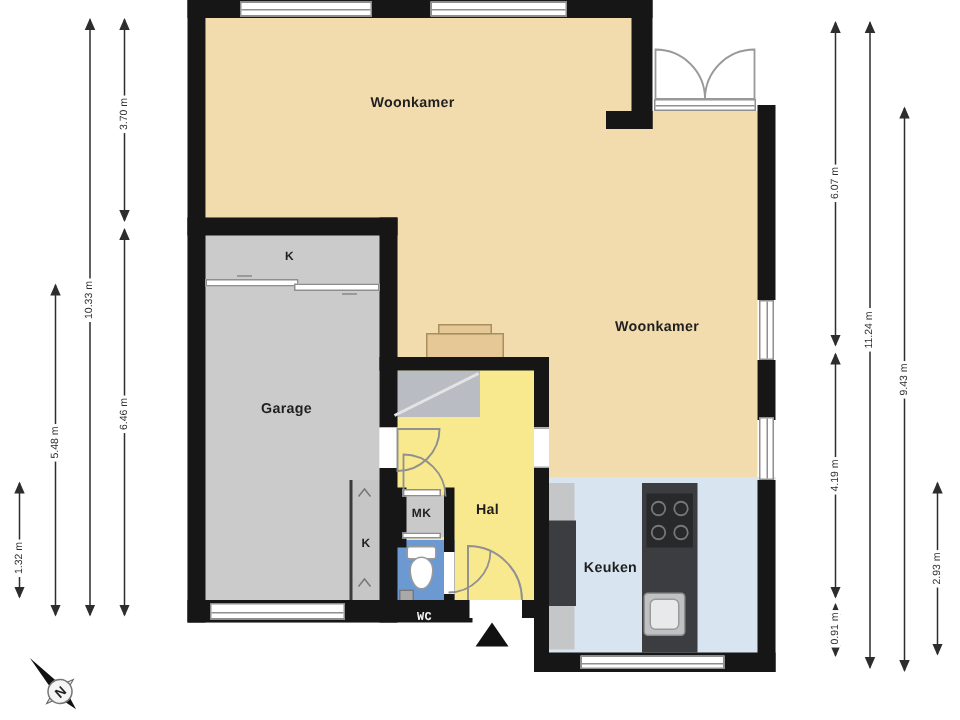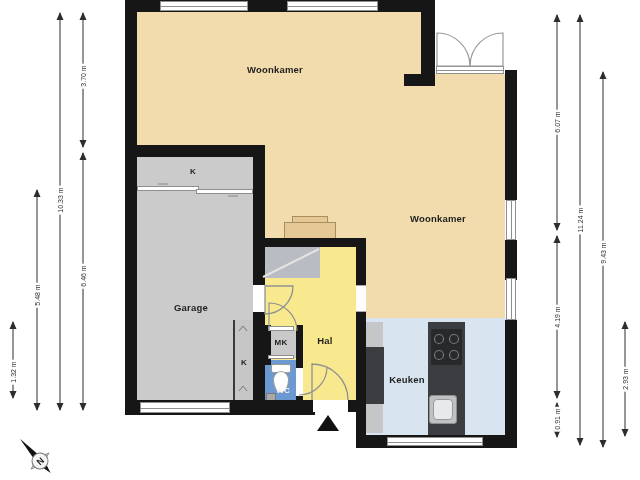--- a/index.html
+++ b/index.html
@@ -140,25 +140,25 @@
       <polygon points="0,12 -3,3 3,3" fill="#e8e8e8" stroke="#666" stroke-width="0.7"></polygon>
       <polygon points="0,-30 4,2 -4,2" fill="#111"></polygon>
       <polygon points="0,16 3,4 -3,4" fill="#111"></polygon>
       <circle r="8" fill="#f5f5f5" stroke="#777" stroke-width="1"></circle>
       <text y="3.5" text-anchor="middle" font-size="9" font-weight="bold" fill="#222" font-family="Liberation Sans, sans-serif">N</text>
     </g>
   </svg>
 
   <div class="abs lbl" style="left:275px;top:69px;">Woonkamer</div>
   <div class="abs lbl" style="left:438px;top:218px;">Woonkamer</div>
-  <div class="abs lbl" style="left:191px;top:307px;text-align:right;">Garage</div>
+  <div class="abs lbl" style="left:191px;top:273px;text-align:right;">Garage</div>
   <div class="abs lbl" style="left:325px;top:340px;">Hal</div>
   <div class="abs lbl" style="left:407px;top:379px;">Keuken</div>
   <div class="abs lbl lbl-sm" style="left:281px;top:342px;">MK</div>
-  <div class="abs lbl lbl-sm lbl-wc" style="left:283px;top:390px;">WC</div>
+  <div class="abs lbl lbl-sm lbl-wc" style="left:283px;top:412px;font-family:Liberation Mono, monospace;">WC</div>
   <div class="abs lbl lbl-sm" style="left:193px;top:171px;">K</div>
   <div class="abs lbl lbl-sm" style="left:244px;top:362px;">K</div>
 
   <div class="abs dim" style="left:13px;top:372px;">1.32 m</div>
   <div class="abs dim" style="left:37px;top:295px;">5.48 m</div>
   <div class="abs dim" style="left:60px;top:200px;">10.33 m</div>
   <div class="abs dim" style="left:83px;top:76px;">3.70 m</div>
   <div class="abs dim" style="left:83px;top:276px;">6.46 m</div>
   <div class="abs dim" style="left:557px;top:122px;">6.07 m</div>
   <div class="abs dim" style="left:557px;top:317px;">4.19 m</div>

